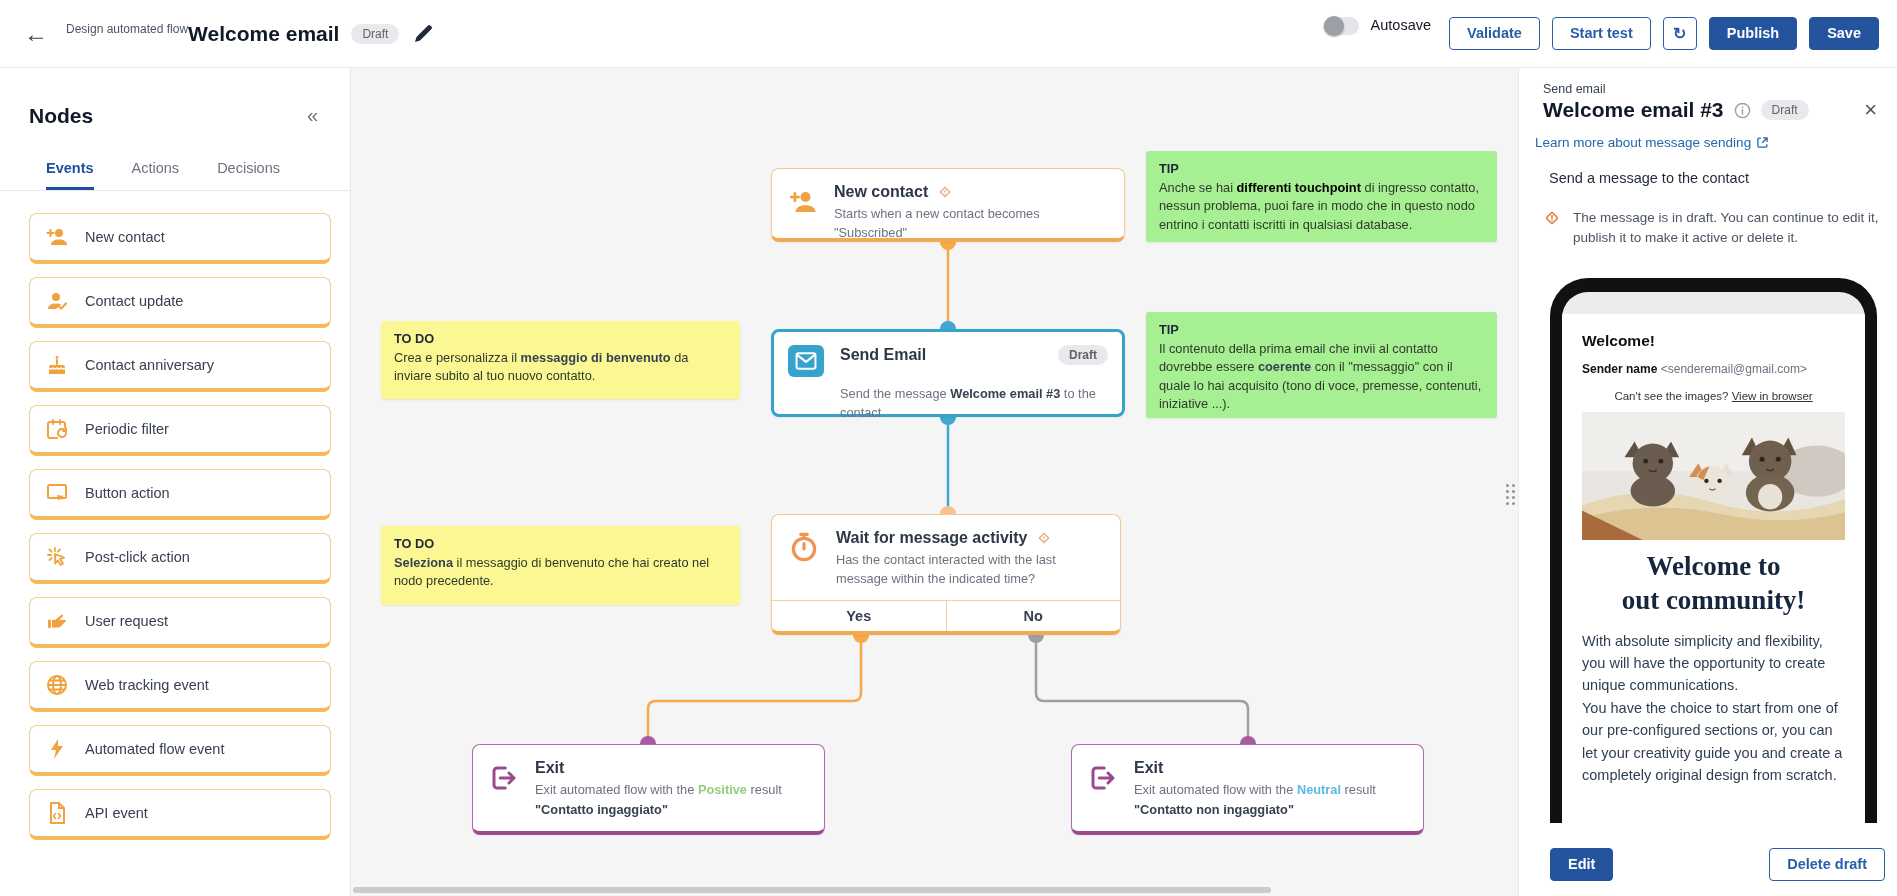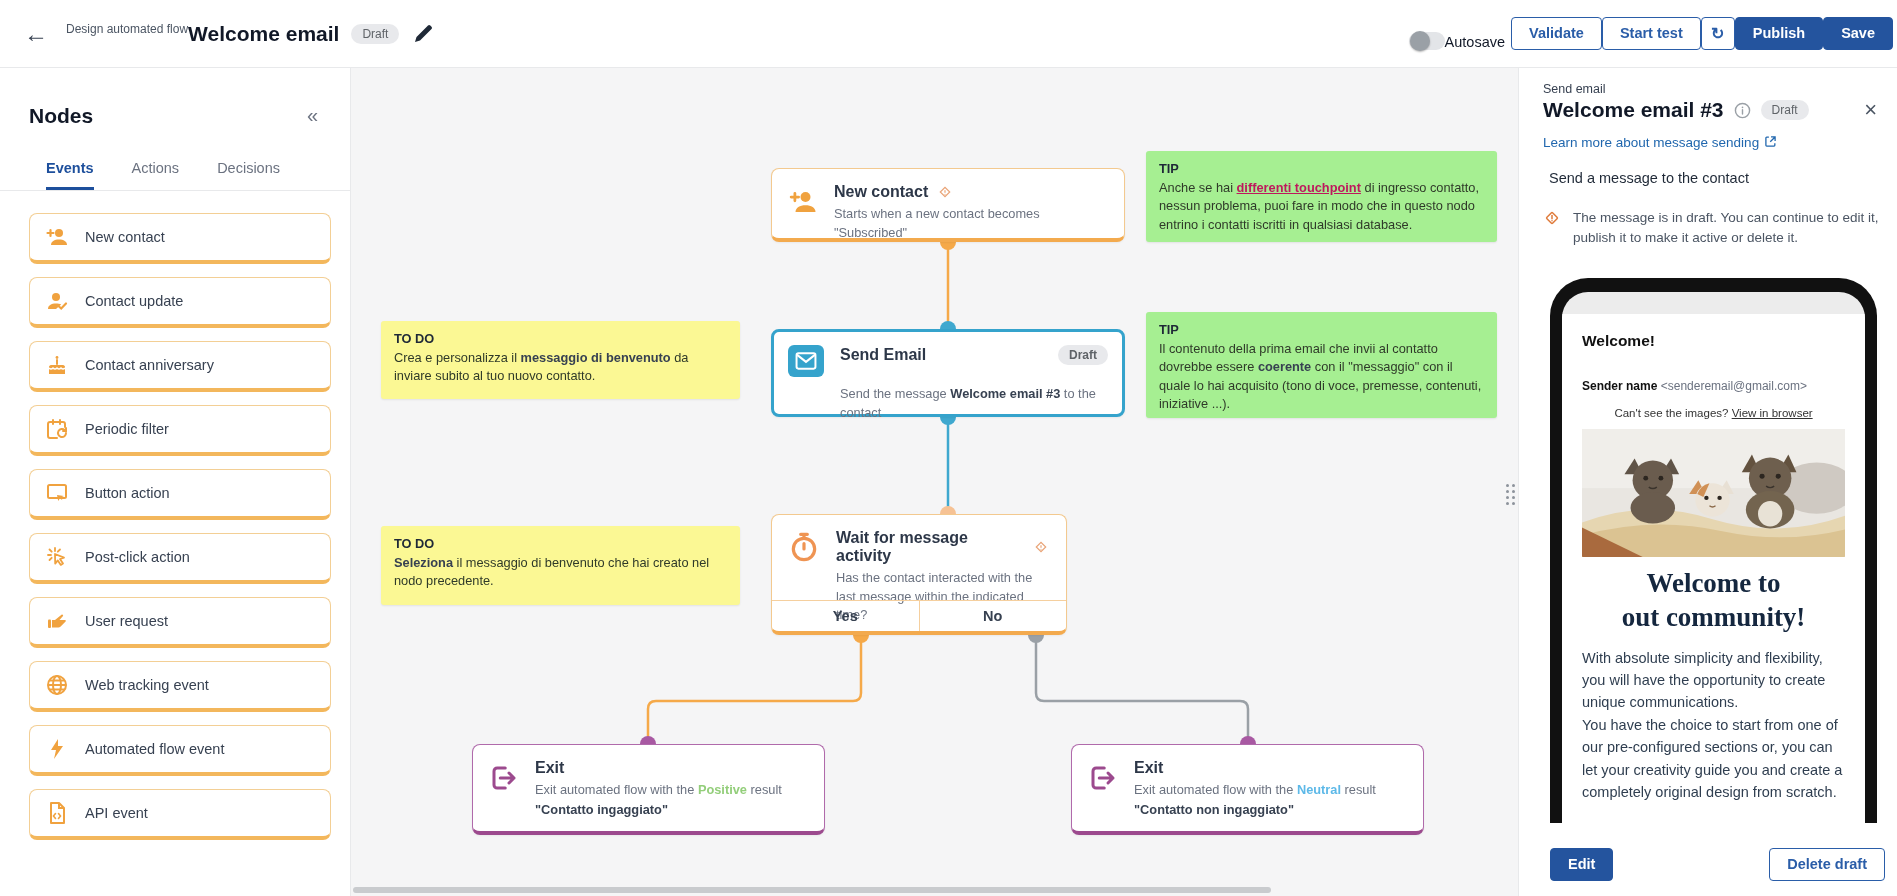--- a/index.html
+++ b/index.html
@@ -10,21 +10,21 @@
   
   header { position:absolute; left:0; top:0; width:1897px; height:68px; background:#fff;
     border-bottom:1px solid #e8e9eb; display:flex; align-items:center; z-index:30; }
   .hdr-left { display:flex; align-items:center; gap:18px; padding-left:24px; }
   .back-btn { font-size:24px; color:#374151; cursor:pointer; line-height:1; }
   .title-block { display:flex; flex-direction:row; }
   .breadcrumb { font-size:12px; color:#4b5563; margin-bottom:2px; }
   .title-row { display:flex; align-items:center; gap:12px; }
   .page-title { font-size:21px; font-weight:700; color:#111827; }
   .pill { background:#e8e9ec; color:#5f6368; font-size:12px; border-radius:11px; padding:3px 11px; white-space:nowrap; }
-  .hdr-right { margin-left:auto; display:flex; align-items:flex-end; padding-right:4px; }
+  .hdr-right { margin-left:auto; display:flex; align-items:flex-start; gap:12px; padding-right:18px; }
   .toggle { width:36px; height:18px; border-radius:9px; background:#e3e5e8; position:relative; cursor:pointer; }
   .toggle .knob { position:absolute; left:1px; top:-1px; width:20px; height:20px; border-radius:50%;
     background:#9aa0a6; box-shadow:0 1px 2px rgba(0,0,0,.3); }
   .autosave-lbl { font-size:14.5px; color:#111827; margin-right:6px; }
   .btn { font-size:14.5px; font-weight:700; border-radius:4px; padding:7px 17px; cursor:pointer; line-height:1.2; }
   .btn-outline { border:1px solid #2a5da8; color:#2a5da8; background:#fff; }
   .btn-solid { border:1px solid #24549e; background:#24549e; color:#fff; }
   .btn-icon { width:34px; padding:6px 0; text-align:center; font-size:16px; font-weight:700; }
 
   
@@ -63,31 +63,31 @@
   .note-green { background:#a6ef92; }
   .hscroll { position:absolute; left:2px; bottom:3px; width:918px; height:6px; background:#c9cbce; border-radius:3px; z-index:6; cursor:pointer; }
 
   
   .panel { position:absolute; left:1518px; top:68px; width:379px; height:828px; background:#fff;
     border-left:1px solid #e8e9eb; z-index:25; }
   .p-kicker { position:absolute; left:24px; top:14px; font-size:12.5px; color:#374151; }
   .p-title-row { position:absolute; left:24px; top:30px; right:20px; display:flex; align-items:center; gap:10px; }
   .p-title { font-size:21px; font-weight:700; color:#111827; }
   .p-close { margin-left:auto; font-size:22px; color:#4b5563; cursor:pointer; line-height:1; }
-  .p-link { position:absolute; left:24px; top:67px; font-size:13.5px; color:#2167ae; cursor:pointer;
-    display:flex; gap:5px; }
+  .p-link { position:absolute; left:16px; top:67px; font-size:13.5px; color:#2167ae; cursor:pointer;
+    display:flex; align-items:center; gap:5px; }
   .p-sub { position:absolute; left:30px; top:102px; font-size:14.5px; color:#1f2937; }
   .p-warn { position:absolute; left:24px; top:140px; right:16px; display:flex; gap:12px; }
   .p-warn div { font-size:13.5px; color:#4b5563; line-height:1.5; }
   .phone { position:absolute; left:31px; top:210px; width:327px; height:545px; background:#111;
     border-radius:38px 38px 0 0; padding:14px 12px 0 12px; overflow:hidden; }
   .screen { width:303px; height:531px; background:#ececec; border-radius:26px 26px 0 0; overflow:hidden; }
   .mail { margin-top:22px; background:#fff; height:509px; padding:18px 20px; overflow:hidden; }
   .m-head { font-size:15.5px; font-weight:700; color:#111; }
-  .m-sender { font-size:12px; color:#111; margin-top:29px; }
+  .m-sender { font-size:12px; color:#111; margin-top:12px; }
   .m-sender i { font-style:normal; color:#6b7280; }
   .m-note { font-size:11.5px; color:#333; text-align:center; margin-top:14px; }
   .m-note u { cursor:pointer; }
   .m-img { width:100%; height:128px; margin-top:10px; border-radius:1px; display:block; }
   .m-headline { font-family:Liberation Serif, serif; font-weight:700; font-size:27px; color:#15273f;
     text-align:center; line-height:1.25; margin-top:10px; }
   .m-p { font-size:14.5px; color:#2f3e50; line-height:1.55; margin-top:12px; }
   .p-actions-left { position:absolute; left:31px; bottom:15px; }
   .p-actions-right { position:absolute; right:12px; bottom:15px; }
   .handle { position:absolute; left:1506px; top:484px; z-index:40; display:grid;
@@ -269,21 +269,21 @@
         <div style="flex:1;">
           <div class="node-title" style="justify-content:space-between;">
             <span>Send Email</span>
             <span class="pill">Draft</span>
           </div>
           <div class="node-desc" style="max-width:270px;margin-top:20px;"><span>Send the message </span><span style="font-weight: 700; color: rgb(55, 65, 81);">Welcome email #3</span><span> to the contact</span></div>
         </div>
       </div>
     </div>
 
-    <div class="node" style="left:420px; top:446px; width:296px; height:121px;">
+    <div class="node" style="left:420px; top:446px; width:350px; height:121px;">
       <div class="node-inner">
         <svg class="oicon" viewBox="0 0 24 24" style="width:32px;height:32px;flex:0 0 32px;margin-top:2px;">
             <circle cx="12" cy="13.5" r="8" fill="none" stroke="#ef9453" stroke-width="2.4"></circle>
             <path d="M12 9.5v4" stroke="#ef9453" stroke-width="2.4" stroke-linecap="round"></path>
             <path d="M9.5 2.5h5M12 2.5v2.5" stroke="#ef9453" stroke-width="2.4" stroke-linecap="round"></path>
           </svg>
         <div>
           <div class="node-title">
               <span>Wait for message activity</span>
             <svg class="warn-diamond" width="16" height="16" viewBox="0 0 24 24">
@@ -336,21 +336,21 @@
     <div class="note note-yellow" style="left:30px; top:253px; width:359px; height:78px;">
       <span class="lbl">TO DO</span>
       <span><span>Crea e personalizza il </span><span style="font-weight: 700; color: rgb(55, 65, 81);">messaggio di benvenuto</span><span> da inviare subito al tuo nuovo contatto.</span></span>
     </div>
     <div class="note note-yellow" style="left:30px; top:458px; width:359px; height:79px;">
       <span class="lbl">TO DO</span>
       <span><span style="font-weight: 700; color: rgb(55, 65, 81);">Seleziona</span><span> il messaggio di benvenuto che hai creato nel nodo precedente.</span></span>
     </div>
     <div class="note note-green" style="left:795px; top:83px; width:351px; height:91px;">
       <span class="lbl">TIP</span>
-      <span><span>Anche se hai </span><span style="font-weight: 700; color: #be185d; text-decoration: underline;">differenti touchpoint</span><span> di ingresso contatto, nessun problema, puoi fare in modo che in questo nodo entrino i contatti iscritti in qualsiasi database.</span></span>
+      <span><span>Anche se hai </span><span style="font-weight: 700; color: #000000;">differenti touchpoint</span><span> di ingresso contatto, nessun problema, puoi fare in modo che in questo nodo entrino i contatti iscritti in qualsiasi database.</span></span>
     </div>
     <div class="note note-green" style="left:795px; top:244px; width:351px; height:106px;">
       <span class="lbl">TIP</span>
       <span><span>Il contenuto della prima email che invii al contatto dovrebbe essere </span><span style="font-weight: 700; color: rgb(55, 65, 81);">coerente</span><span> con il "messaggio" con il quale lo hai acquisito (tono di voce, premesse, contenuti, iniziative ...).</span></span>
     </div>
 
     <div class="hscroll"></div>
   </main>
 
   <div class="handle">

